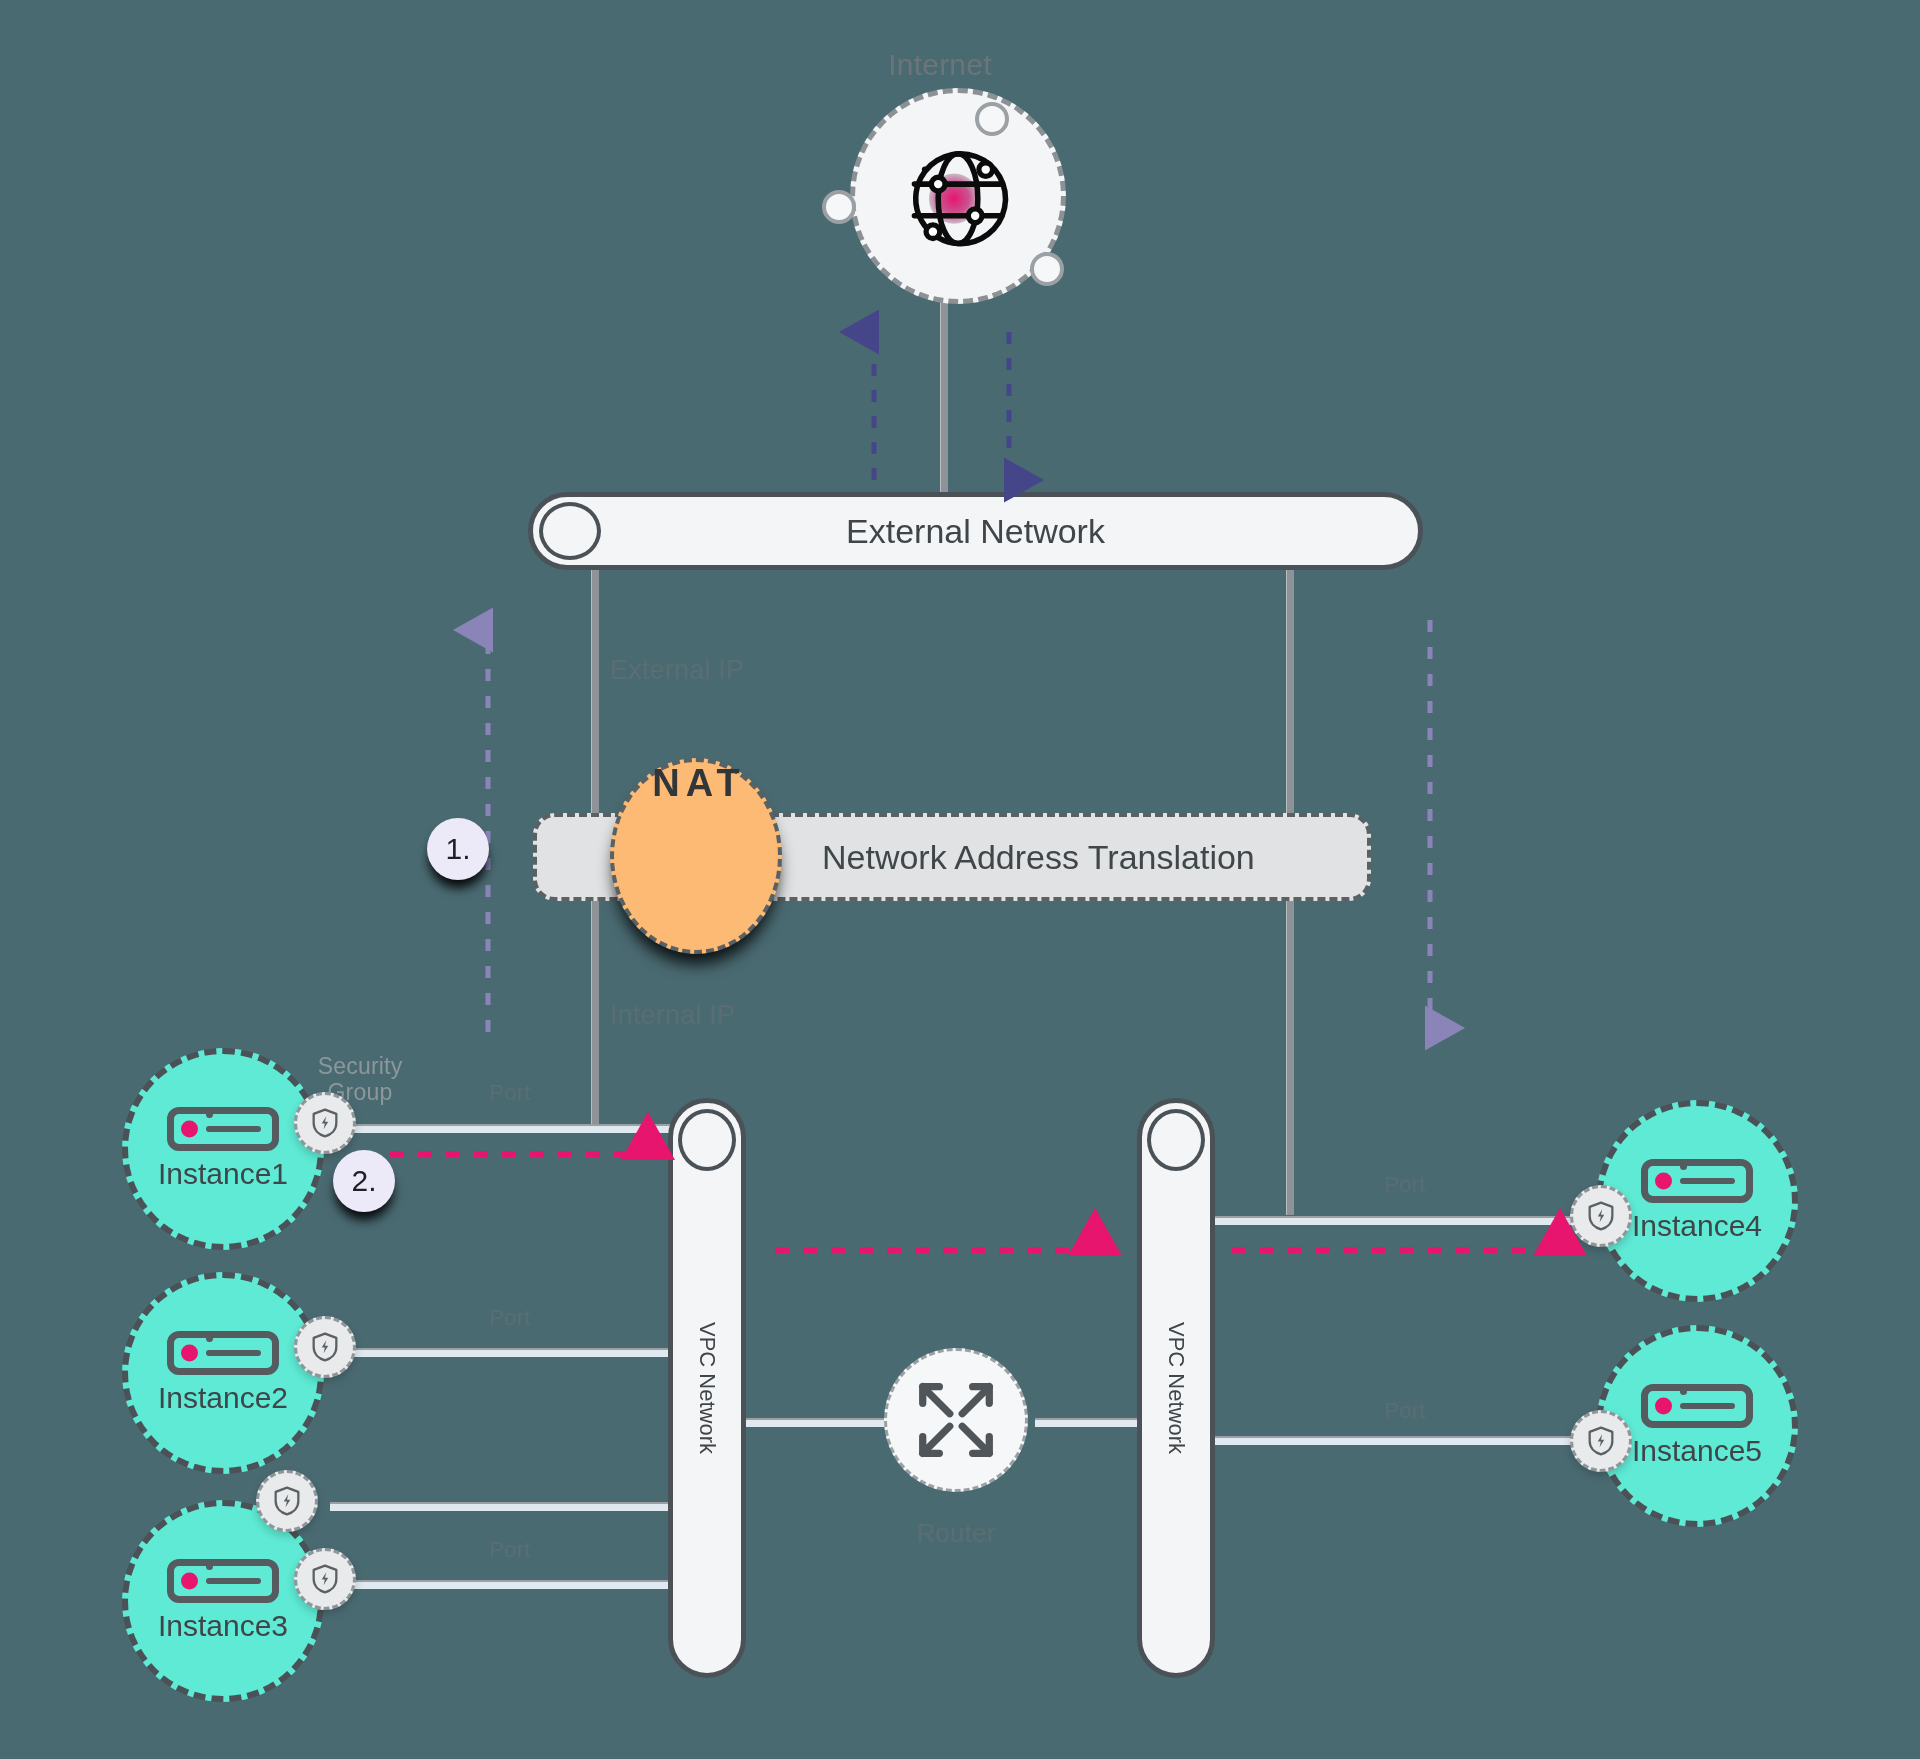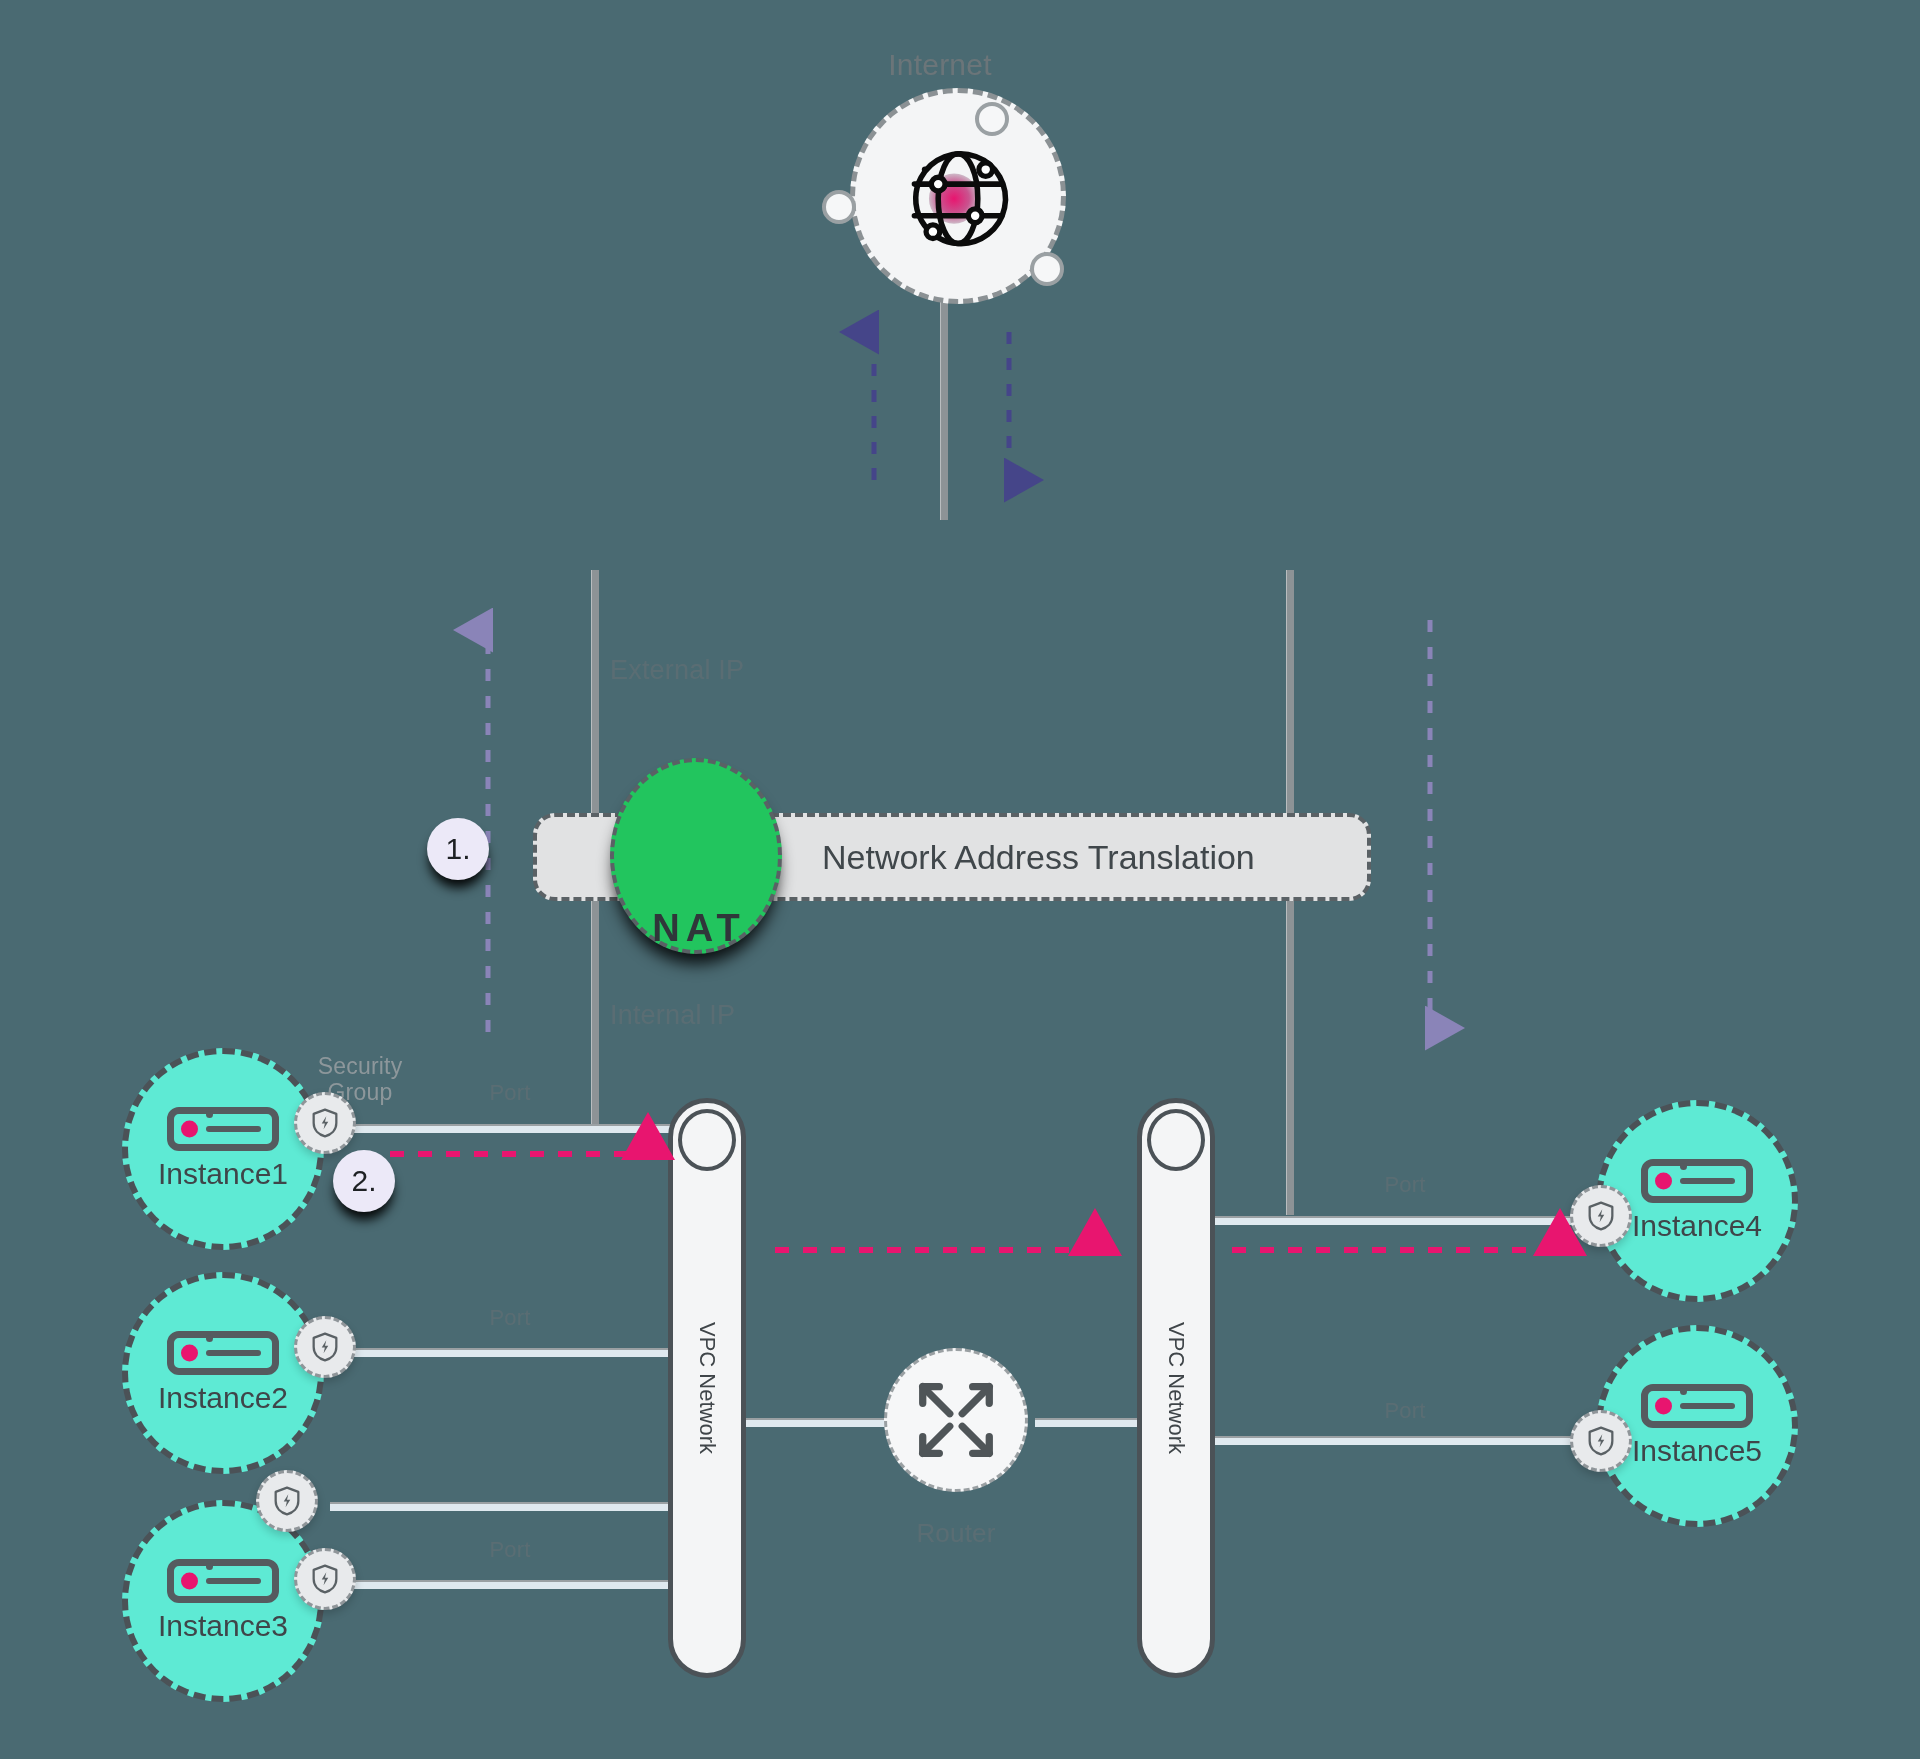--- a/index.html
+++ b/index.html
@@ -143,24 +143,24 @@
     box-sizing: border-box;
     display: flex; align-items: center;
   }
   .nat-band .nat-text {
     font-size: 34px; color: #40474b;
     margin-left: 285px;
   }
   .nat-bubble {
     position: absolute;
     border-radius: 50%;
-    background: #22c55e;
+    background: #fdba74;
     border: 4px dashed #5a6165;
     box-sizing: border-box;
-    display: flex; align-items: flex-end; justify-content: center;
+    display: flex; align-items: flex-start; justify-content: center;
     box-shadow: 0 14px 16px -4px rgba(0,0,0,.85);
     z-index: 6;
   }
   .nat-bubble span {
     font-size: 38px; font-weight: bold;
     letter-spacing: 6px; color: #30363a;
     padding-left: 6px;
   }
 
   
@@ -276,20 +276,24 @@
         <circle cx="63" cy="65" r="5.2"></circle>
         <circle cx="31" cy="77" r="5.2"></circle>
       </g>
       <circle cx="25" cy="30" r="2.4" fill="#0b0b0b"></circle>
     </svg>
   </div>
   <div class="sat" style="left:975px;top:102px;"></div>
   <div class="sat" style="left:822px;top:190px;"></div>
   <div class="sat" style="left:1030px;top:252px;"></div>
 
+  <div class="cyl-h" style="left:528px;top:492px;width:895px;height:78px;">
+    <div class="cap-ellipse"></div>
+    <div class="cyl-text">External Network</div>
+  </div>
 
   <div class="lbl faint" style="left:610px;top:655px;width:220px;text-align:left;font-size:27px;">External IP</div>
   <div class="lbl faint" style="left:610px;top:1000px;width:220px;text-align:left;font-size:27px;">Internal IP</div>
 
   <div class="nat-band" style="left:533px;top:813px;width:838px;height:88px;text-align:right;">
     <div class="nat-text">Network Address Translation</div>
   </div>
   <div class="nat-bubble" style="left:610px;top:758px;width:172px;height:196px;">
     <span>NAT</span>
   </div>

